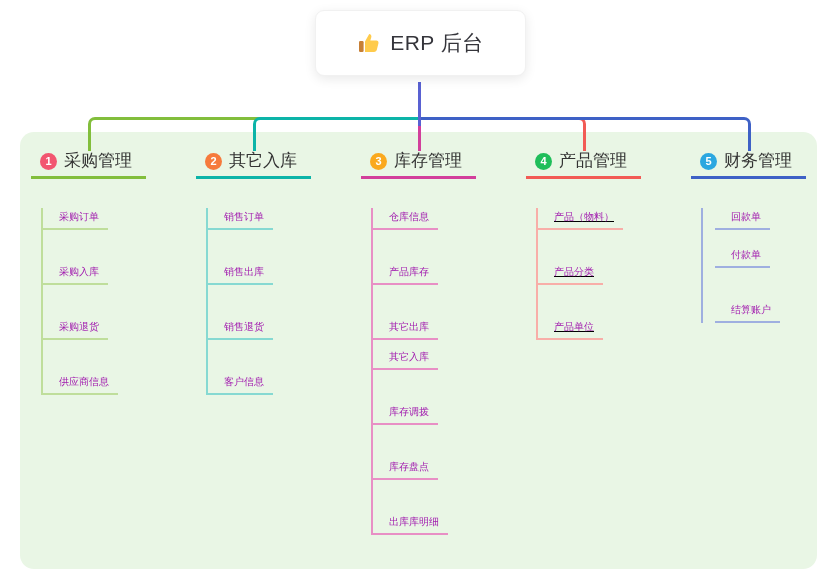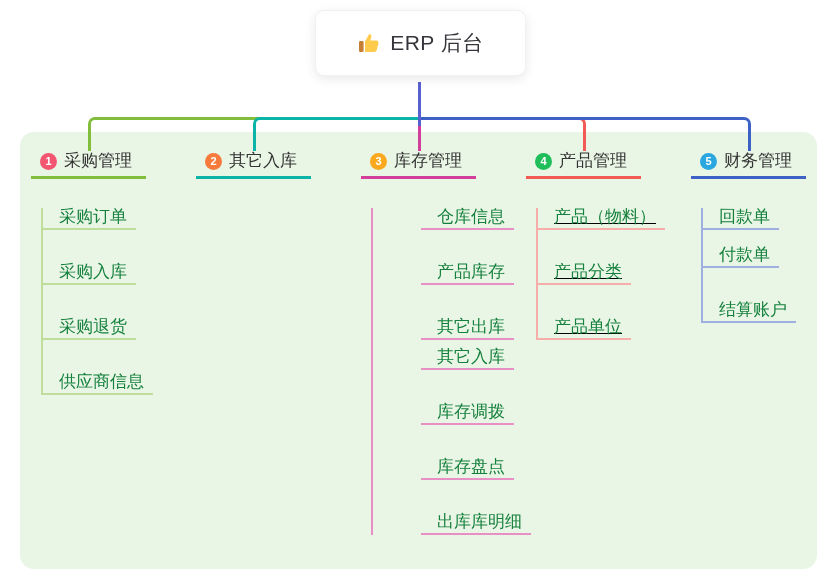--- a/index.html
+++ b/index.html
@@ -39,21 +39,21 @@
   }
   .badge{
     width:17px;height:17px;border-radius:50%;flex:0 0 17px;
     display:inline-flex;align-items:center;justify-content:center;
     color:#ffffff;font-size:11px;font-weight:700;line-height:1;
   }
   .children{border-left:2px solid;}
   .child{
     margin-top:33px;width:fit-content;
     padding:0 9px 3px 16px;border-bottom:2px solid;
-    font-size:17px;line-height:17px;color:#15803d;white-space:nowrap;cursor:default;
+    font-size:10px;line-height:17px;color:#a21caf;white-space:nowrap;cursor:default;
   }
   .child:first-child{margin-top:29px;}
 </style>
 </head>
 <body>
 
 <div id="panel" style="background: rgb(233, 246, 229);"></div>
 
 <div id="connectors">
     <div class="conn elbow-left" style="left: 87.5px; top: 117px; width: 333px; height: 34px; border-color: rgb(130, 190, 60);"></div>
@@ -75,27 +75,33 @@
         <div class="child" style="border-bottom-color: rgb(191, 222, 155);">采购入库</div>
         <div class="child" style="border-bottom-color: rgb(191, 222, 155);">采购退货</div>
         <div class="child" style="border-bottom-color: rgb(191, 222, 155);">供应商信息</div>
       </div>
     </div>
     <div class="branch-col" style="left: 206px;">
       <div class="branch-title" style="border-bottom-color: rgb(12, 180, 168);">
         <span class="badge" style="background: rgb(246, 122, 60);">2</span>
         <span>其它入库</span>
       </div>
+      <div class="children" style="border-left-color: rgb(134, 217, 210);">
+        <div class="child" style="border-bottom-color: rgb(134, 217, 210);">销售订单</div>
+        <div class="child" style="border-bottom-color: rgb(134, 217, 210);">销售出库</div>
+        <div class="child" style="border-bottom-color: rgb(134, 217, 210);">销售退货</div>
+        <div class="child" style="border-bottom-color: rgb(134, 217, 210);">客户信息</div>
+      </div>
     </div>
     <div class="branch-col" style="left: 371px;">
       <div class="branch-title" style="border-bottom-color: rgb(210, 63, 155);">
         <span class="badge" style="background: rgb(250, 169, 30);">3</span>
         <span>库存管理</span>
       </div>
-      <div class="children" style="border-left-color: rgb(232, 143, 197); padding-left: 48px;">
+      <div class="children" style="border-left-color: rgb(232, 143, 197);">
         <div class="child" style="border-bottom-color: rgb(232, 143, 197);">仓库信息</div>
         <div class="child" style="border-bottom-color: rgb(232, 143, 197);">产品库存</div>
         <div class="child" style="border-bottom-color: rgb(232, 143, 197);">其它出库</div>
         <div class="child" style="border-bottom-color: rgb(232, 143, 197); margin-top: 8px;">其它入库</div>
         <div class="child" style="border-bottom-color: rgb(232, 143, 197);">库存调拨</div>
         <div class="child" style="border-bottom-color: rgb(232, 143, 197);">库存盘点</div>
         <div class="child" style="border-bottom-color: rgb(232, 143, 197);">出库库明细</div>
       </div>
     </div>
     <div class="branch-col" style="left: 536px;">
@@ -107,21 +113,21 @@
         <div class="child" style="border-bottom-color: rgb(248, 174, 168);">产品（物料）</div>
         <div class="child" style="border-bottom-color: rgb(248, 174, 168);">产品分类</div>
         <div class="child" style="border-bottom-color: rgb(248, 174, 168);">产品单位</div>
       </div>
     </div>
     <div class="branch-col" style="left: 701px;">
       <div class="branch-title" style="border-bottom-color: rgb(62, 97, 198);">
         <span class="badge" style="background: rgb(43, 167, 224);">5</span>
         <span>财务管理</span>
       </div>
-      <div class="children" style="border-left-color: rgb(159, 175, 224);">
+      <div class="children" style="border-left-color: rgb(159, 175, 224); padding-left: 12px;">
         <div class="child" style="border-bottom-color: rgb(159, 175, 224);">回款单</div>
         <div class="child" style="border-bottom-color: rgb(159, 175, 224); margin-top: 16px;">付款单</div>
         <div class="child" style="border-bottom-color: rgb(159, 175, 224);">结算账户</div>
       </div>
     </div>
   </div>
 
 <div id="root-node">
   <span>
     <svg class="thumb-svg" viewBox="0 0 24 24" aria-hidden="true">

